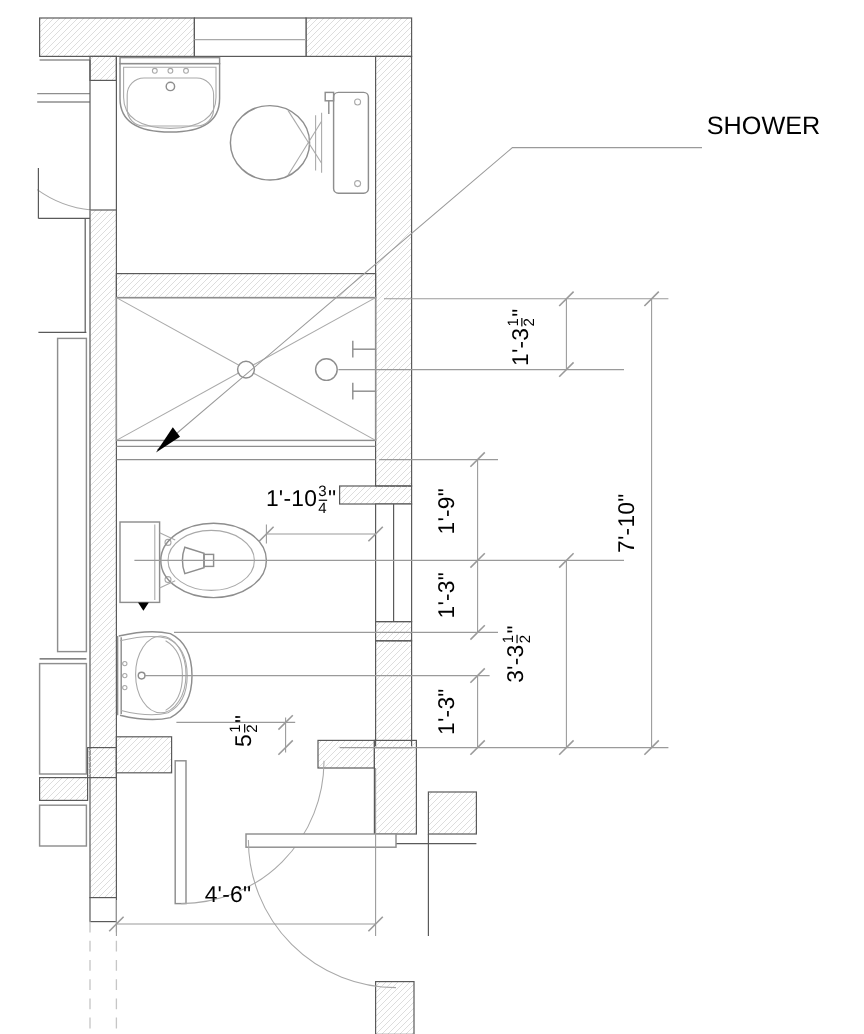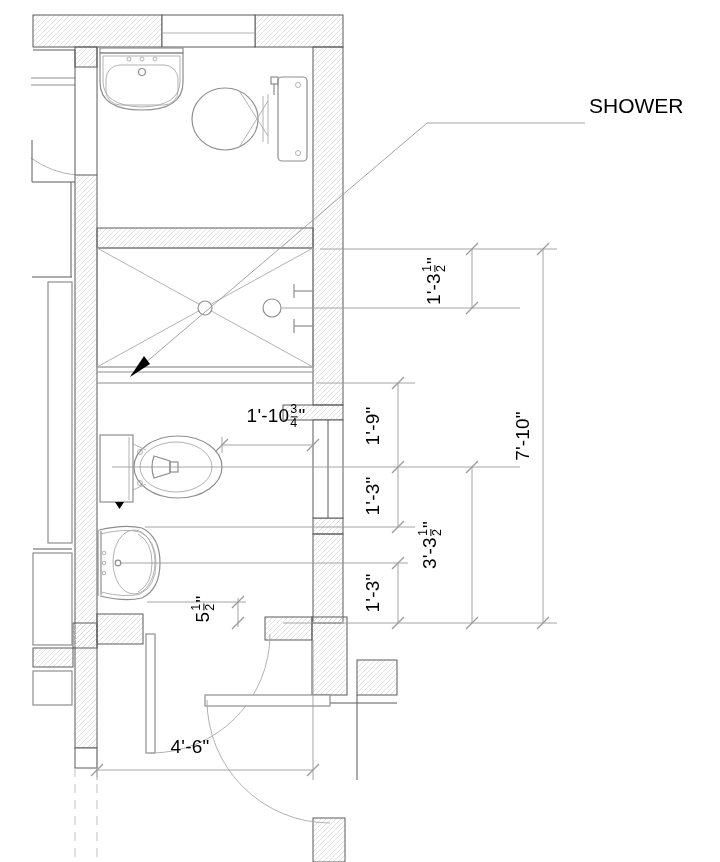--- a/index.html
+++ b/index.html
@@ -240,21 +240,21 @@
   <span>3'-3</span><span class="frac">
         <span class="n">1</span>
         <span>2</span>
       </span><span>"</span>
 </div>
 
 <div class="lbl v" style="left:523px;top:436px;">
   <span>7'-10"</span>
 </div>
 
-<div class="lbl" style="left:251px;top:417px;margin-left:25px;">
+<div class="lbl" style="left:251px;top:417px;">
   <span>1'-10</span><span class="frac">
         <span class="n">3</span>
         <span>4</span>
       </span><span>"</span>
 </div>
 
 <div class="lbl v" style="left:204px;top:609px;">
   <span>5</span><span class="frac">
         <span class="n">1</span>
         <span>2</span>

